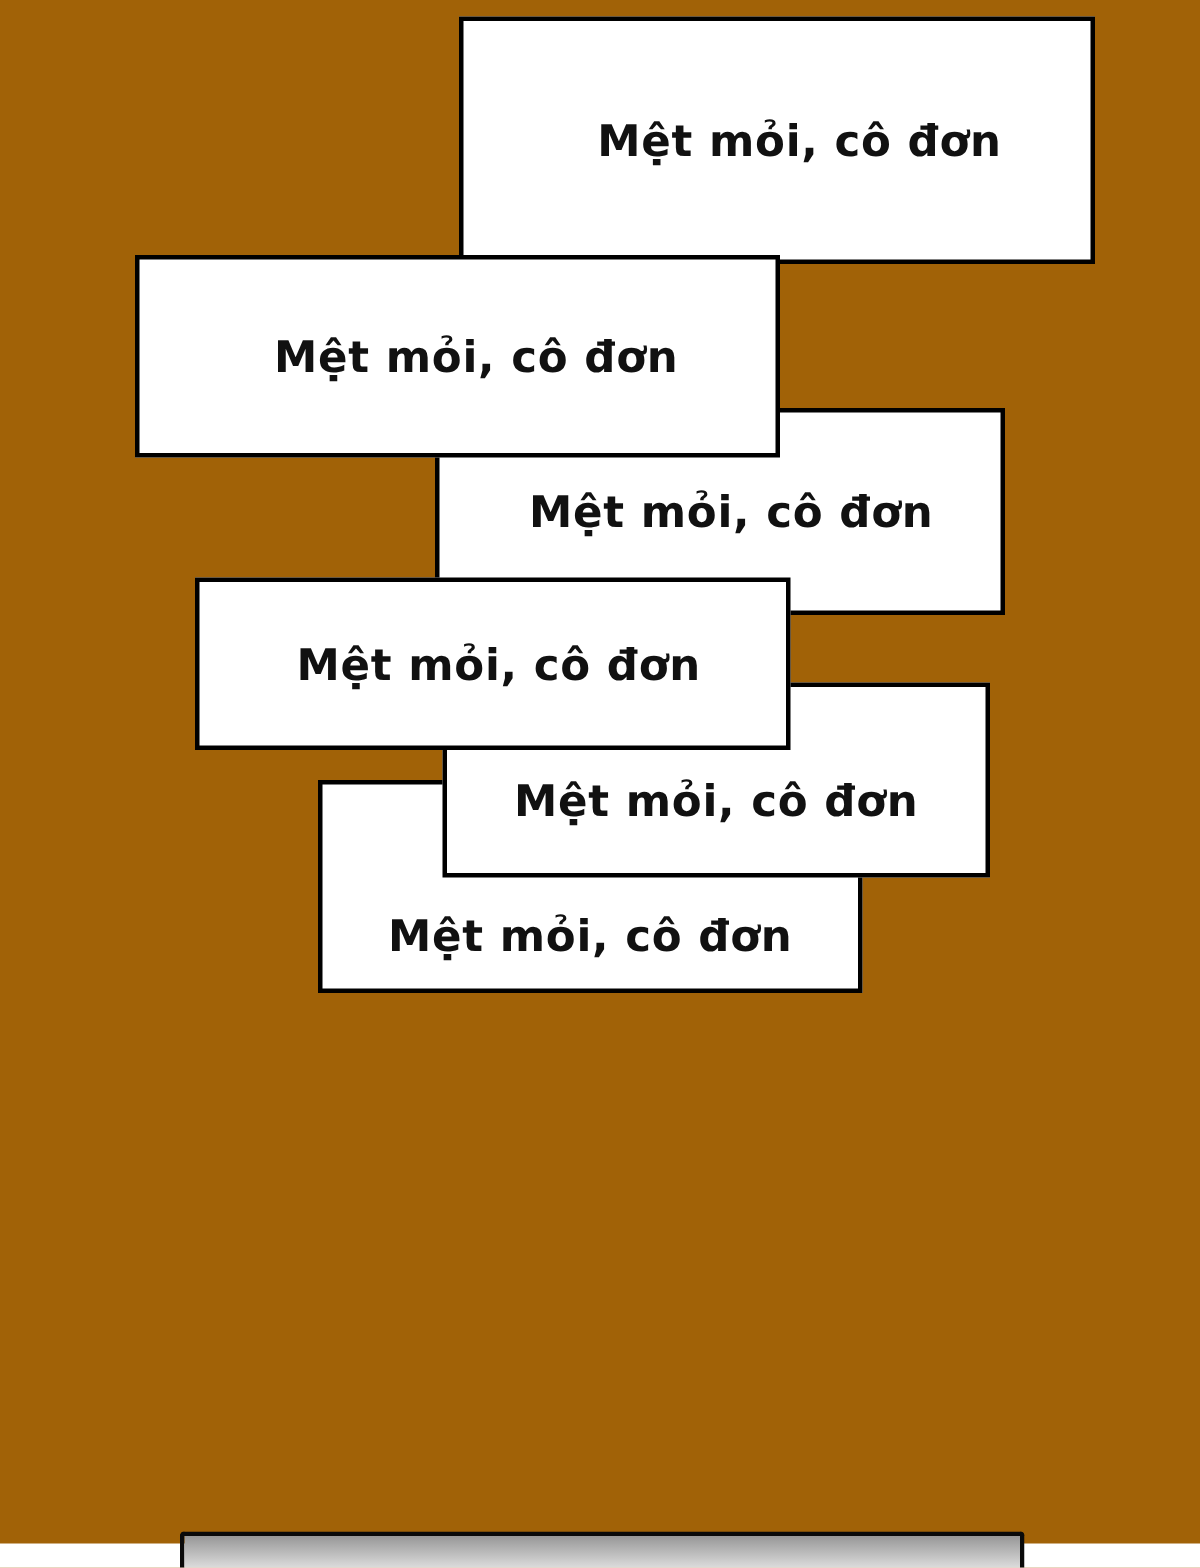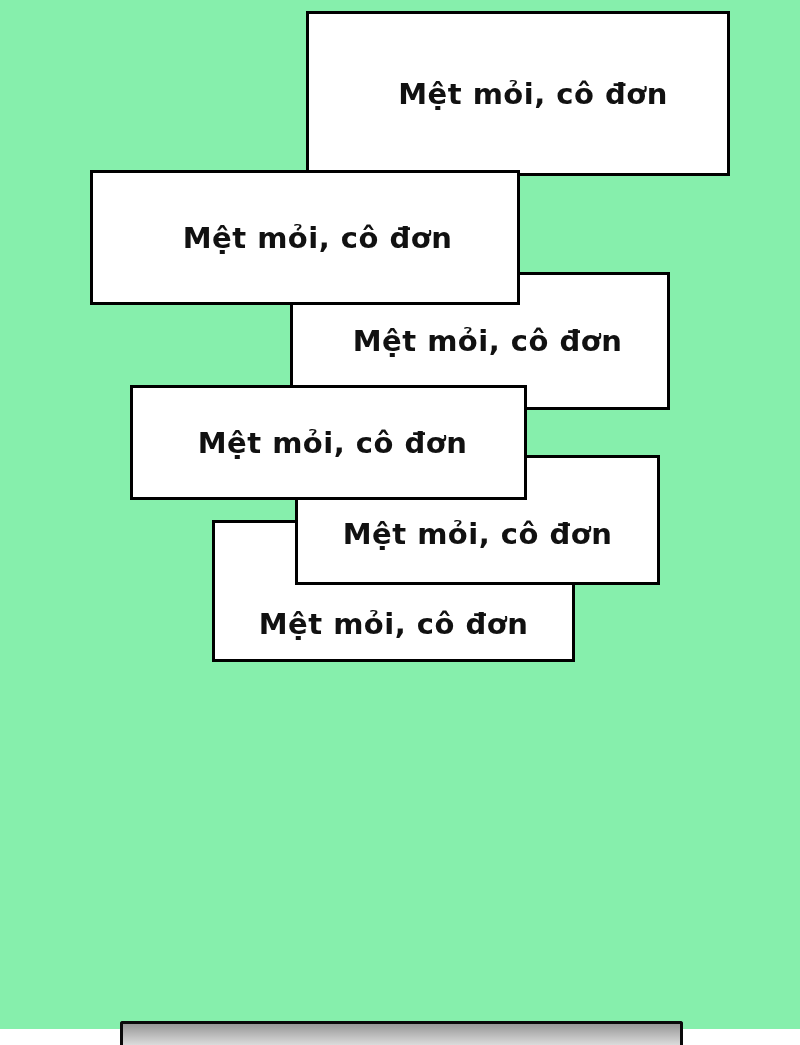--- a/index.html
+++ b/index.html
@@ -9,21 +9,21 @@
       height: 1045px;
       background: #ffffff;
       overflow: hidden;
       font-family: "DejaVu Sans", sans-serif;
     }
 
     .page {
       position: relative;
       width: 800px;
       height: 1029px;
-      background: #86efac;
+      background: #a16207;
     }
 
     .caption-box {
       position: absolute;
       background: #ffffff;
       border: 3px solid #000000;
       display: flex;
       align-items: center;
       justify-content: center;
     }

